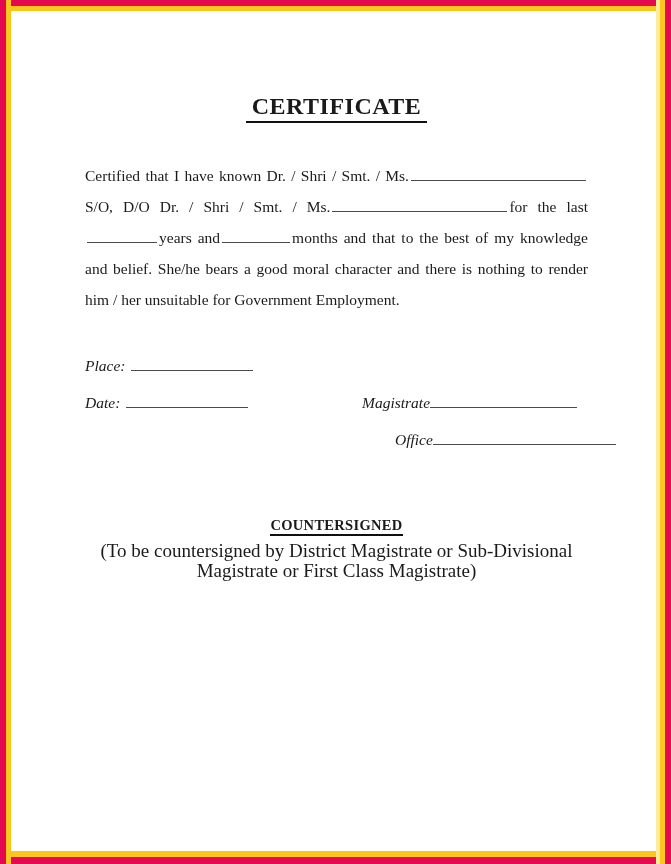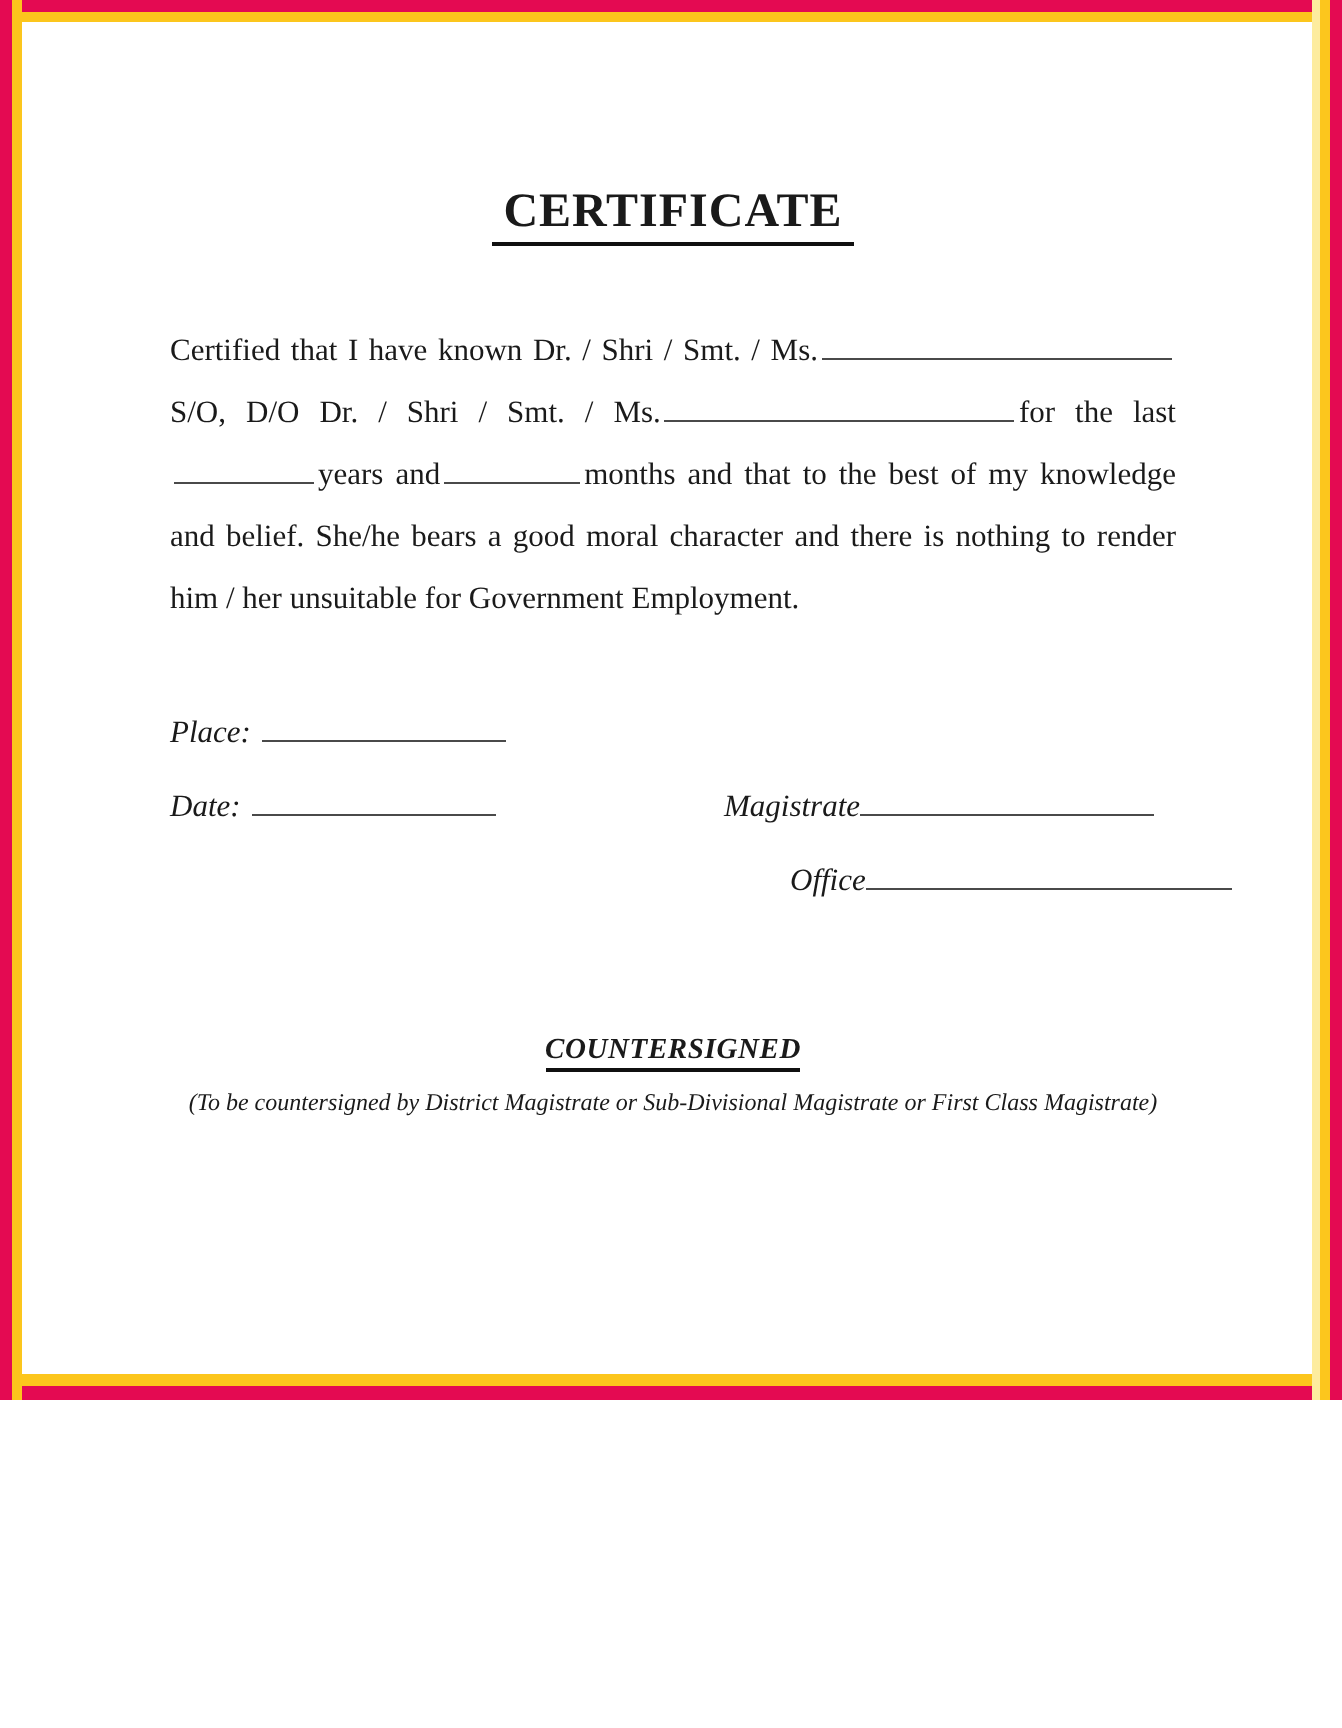--- a/index.html
+++ b/index.html
@@ -11,21 +11,21 @@
     width: 671px;
     height: 864px;
     overflow: hidden;
     font-family: "Liberation Serif", "DejaVu Serif", serif;
   }
 
   
   .page-frame {
     position: relative;
     width: 671px;
-    height: 700px;
+    height: 864px;
     box-sizing: border-box;
     background:
       linear-gradient(to right,  #e40a52 0px, #e40a52 6px, #fcc61d 6px, #fcc61d 11px, transparent 11px),
       linear-gradient(to left,   #e40a52 0px, #e40a52 6px, #fcc61d 6px, #fcc61d 11px, #fdec9e 11px, #fdec9e 15px, transparent 15px),
       linear-gradient(to bottom, #e40a52 0px, #e40a52 6px, #fcc61d 6px, #fcc61d 11px, transparent 11px),
       linear-gradient(to top,    #e40a52 0px, #e40a52 7px, #fcc61d 7px, #fcc61d 13px, transparent 13px),
       #ffffff;
   }
 
   .paper {
@@ -113,34 +113,33 @@
   .rule-sign   { width: 147px; margin-left: 7px; }
   .rule-desig  { width: 147px; margin-left: 0px; }
   .rule-office { width: 183px; margin-left: 0px; }
 
   .office-row { left: 310px; }
 
   
   .footer {
     margin-top: 42px;
     text-align: center;
-    font-style: italic;
   }
   .footer-heading {
     font-size: 14.5px;
     font-weight: bold;
     letter-spacing: 0.3px;
   }
   .footer-heading .fh-text {
     border-bottom: 2px solid #101010;
     padding-bottom: 1px;
   }
   .footer-note {
     margin-top: 7px;
-    font-size: 12px;
+    font-size: 19px;
     line-height: 20px;
     padding: 0 6px;
   }
 </style>
 </head>
 <body>
 
 <div class="page-frame">
   <div class="paper">
 

